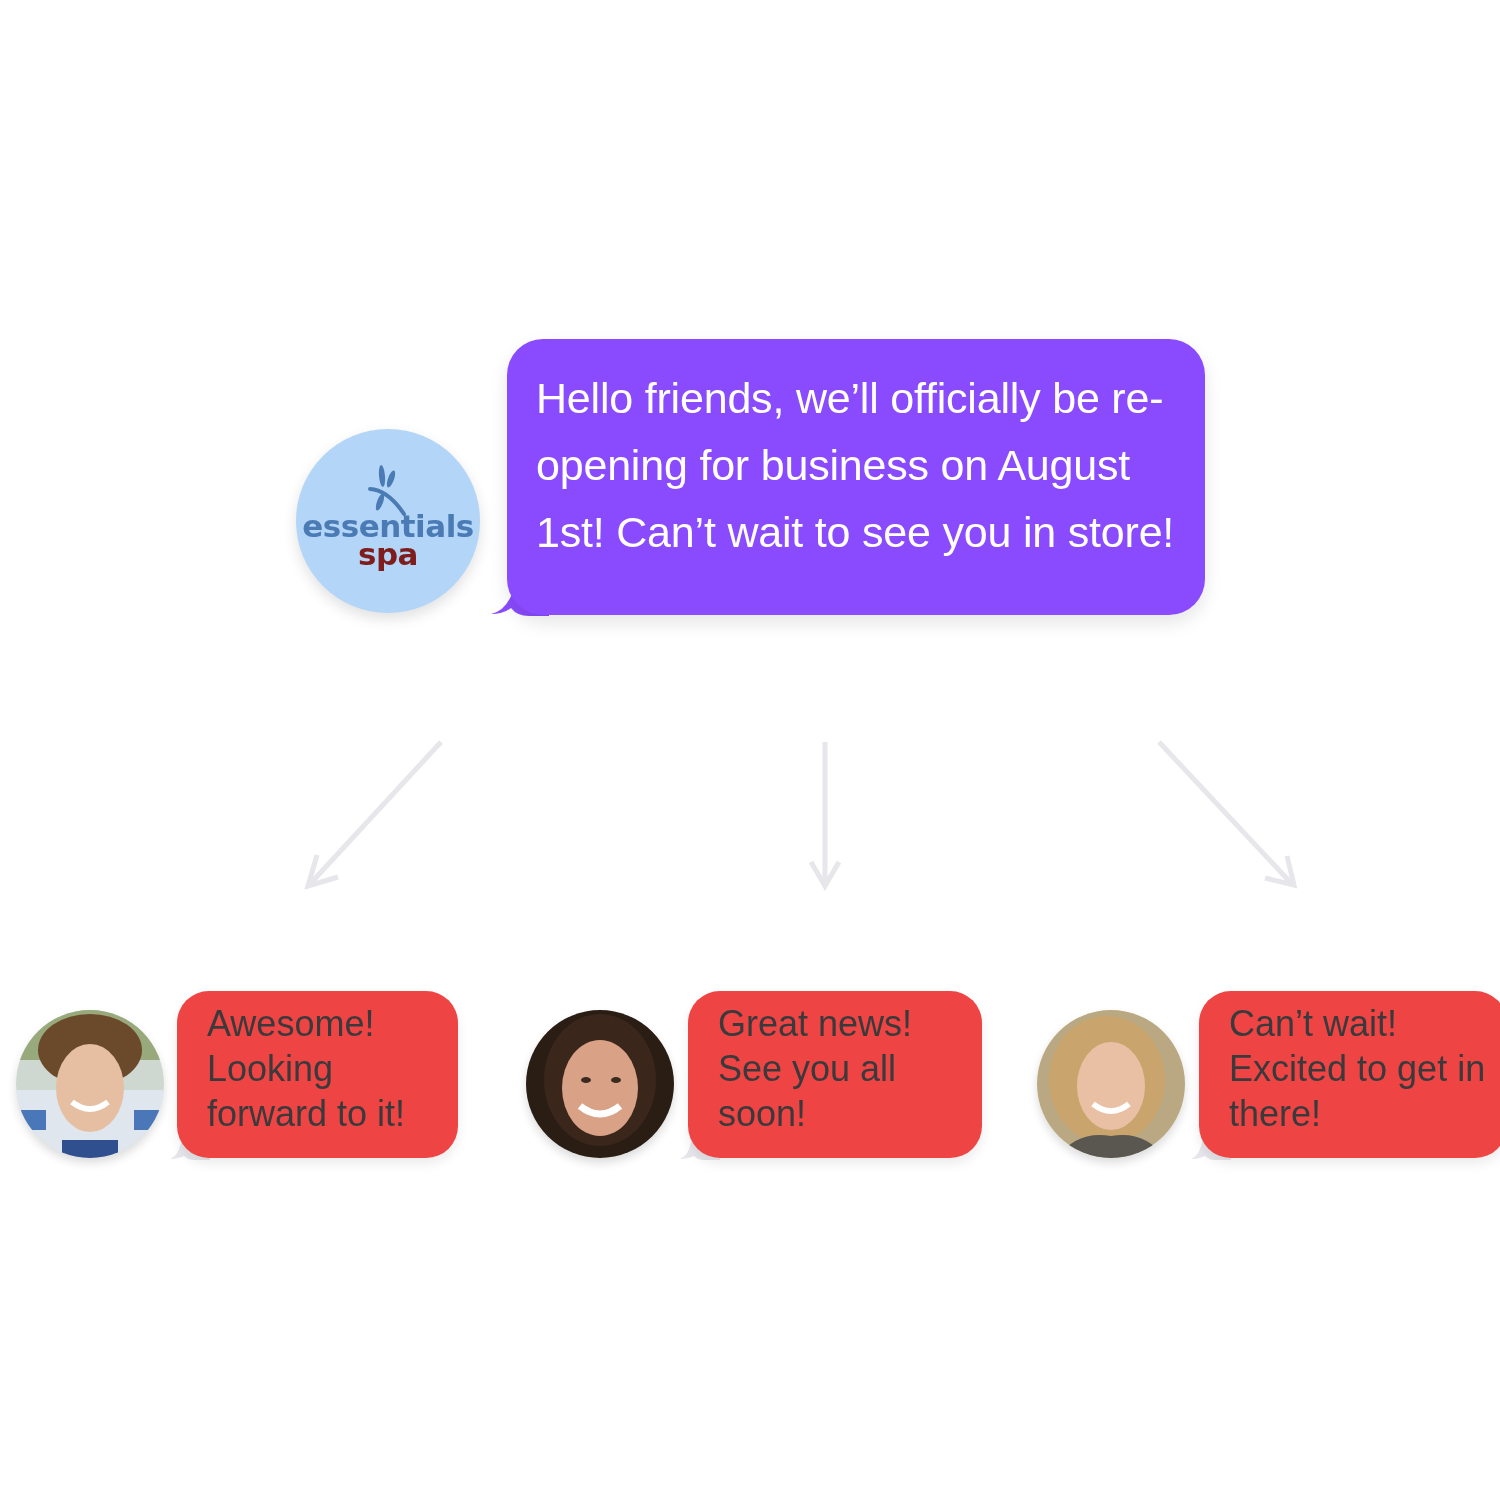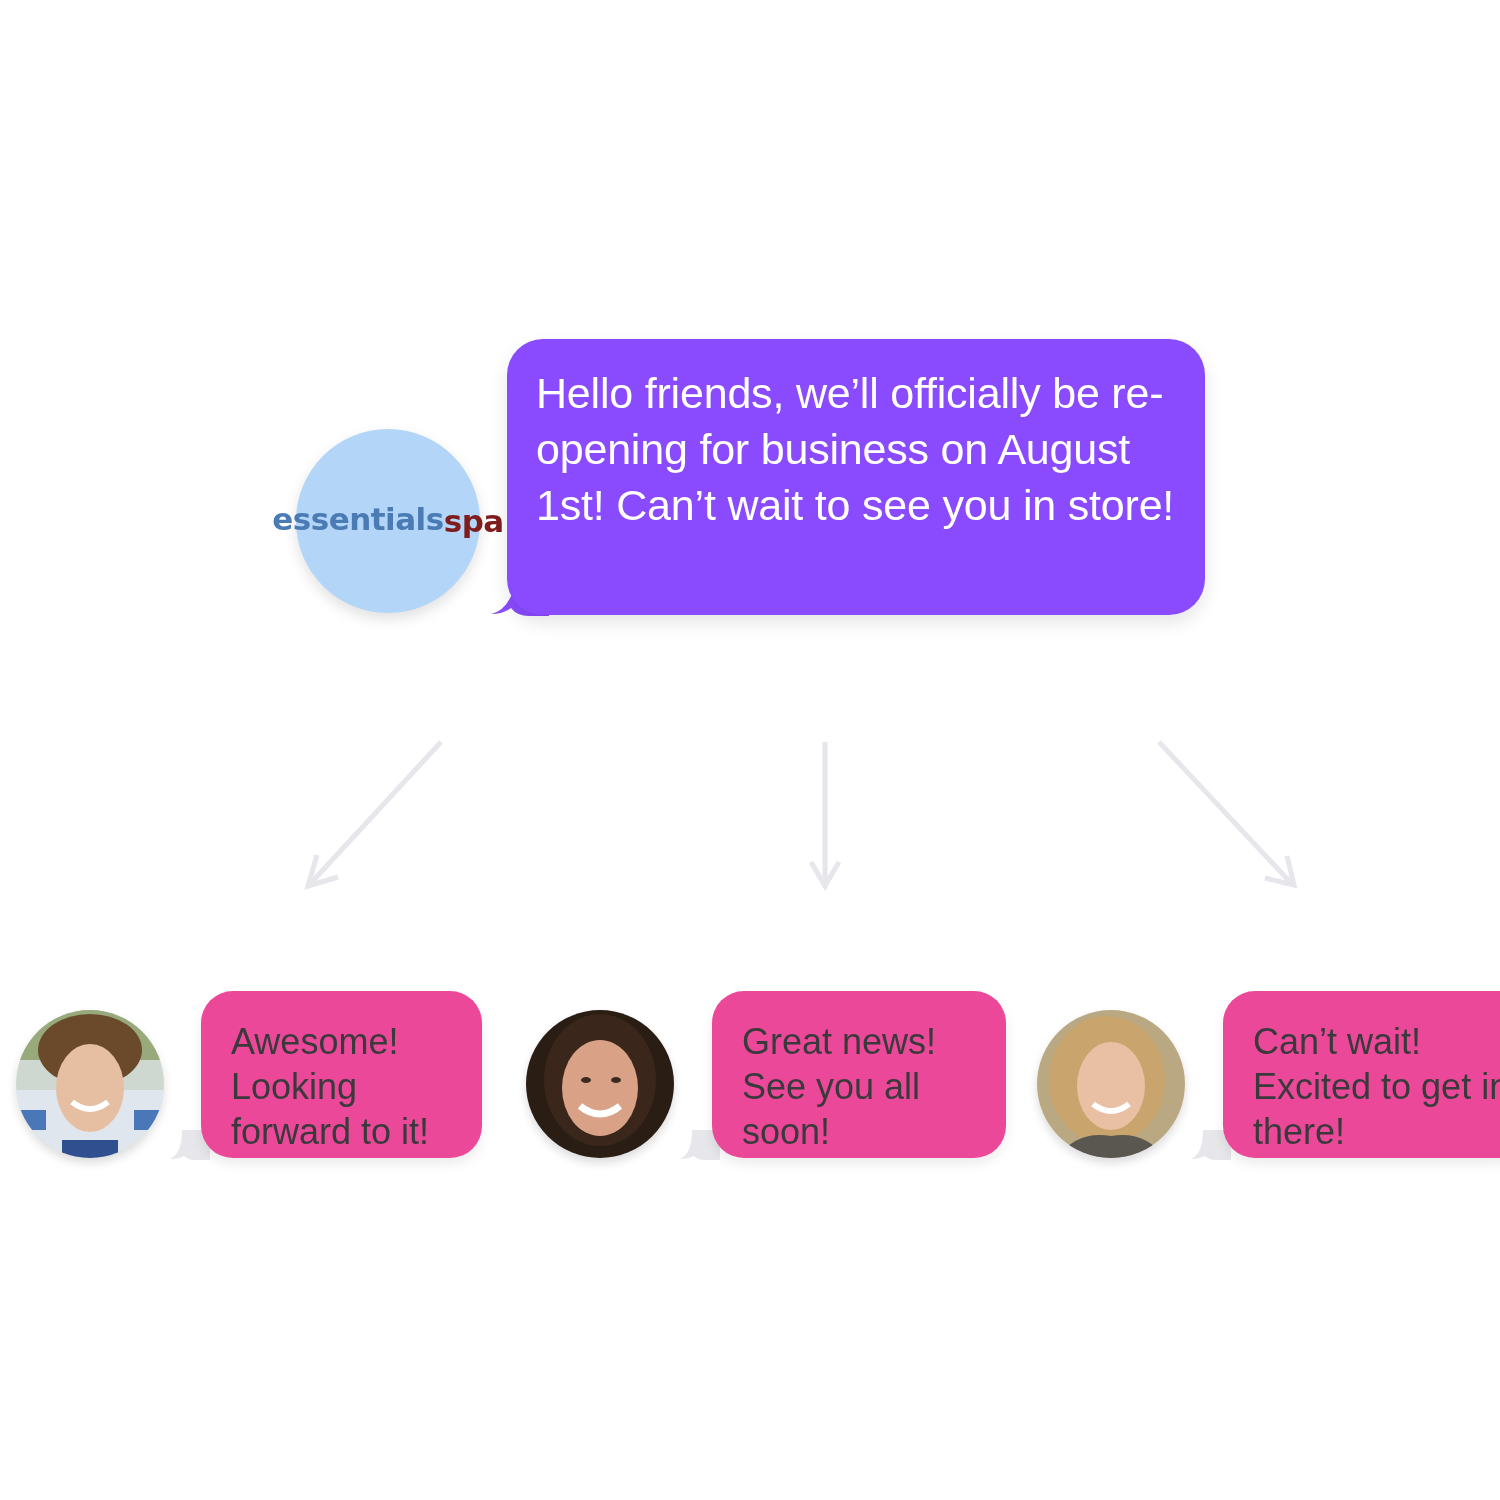--- a/index.html
+++ b/index.html
@@ -8,21 +8,21 @@
       background: #ffffff;
       font-family: "Liberation Sans", "DejaVu Sans", sans-serif;
     }
     .abs { position: absolute; }
 
     
     .brand-avatar {
       left: 296px; top: 429px; width: 184px; height: 184px; border-radius: 50%;
       background: #b3d5f7;
       box-shadow: 0 6px 14px rgba(0,0,0,0.12);
-      display: flex; flex-direction: row; align-items: center; justify-content: center;
+      display: flex; flex-direction: column; align-items: center; justify-content: center;
     }
     .brand-avatar svg { display: block; margin-top: -10px; }
     .brand-line1 {
       color: #4a7bb5; font-weight: bold; font-size: 31px; line-height: 28px;
       font-family: "DejaVu Sans", sans-serif; letter-spacing: -0.5px; margin-top: -4px;
     }
     .brand-line2 {
       color: #7f1d1d; font-weight: bold; font-size: 31px; line-height: 28px;
       font-family: "DejaVu Sans", sans-serif; letter-spacing: -0.5px;
     }
@@ -31,37 +31,37 @@
     .main-bubble {
       left: 507px; top: 339px; width: 698px; height: 276px;
       background: #8a4bff; border-radius: 36px;
       box-shadow: 0 8px 18px rgba(0,0,0,0.10);
       box-sizing: border-box; padding: 26px 30px 0 29px;
     }
     .main-tail {
       left: 489px; top: 574px; width: 60px; height: 42px;
     }
     .main-text {
-      color: #ffffff; font-size: 43px; line-height: 56px; margin: 0;
+      color: #ffffff; font-size: 43px; line-height: 67px; margin: 0;
       font-family: "Liberation Sans", sans-serif; letter-spacing: -0.2px;
     }
 
     
     .arrows { left: 0; top: 0; width: 1500px; height: 1500px; pointer-events: none; }
 
     
     .reply-avatar {
       width: 148px; height: 148px; border-radius: 50%;
       box-shadow: 0 5px 10px rgba(0,0,0,0.14); overflow: hidden;
     }
     .reply-avatar svg { width: 148px; height: 148px; display: block; }
     .reply-bubble {
-      height: 167px; background: #ec4899; border-radius: 32px;
+      height: 167px; background: #ef4444; border-radius: 32px;
       box-shadow: 0 6px 12px rgba(0,0,0,0.08);
-      box-sizing: border-box; padding: 28px 20px 0 30px; margin-left: 24px;
+      box-sizing: border-box; padding: 10px 20px 0 30px;
     }
     .reply-tail { width: 40px; height: 30px; }
     .reply-text {
       color: #3a3a3c; font-size: 36px; line-height: 45px; margin: 0;
       font-family: "Liberation Sans", sans-serif;
     }
   </style>
 </head>
 <body>
 

